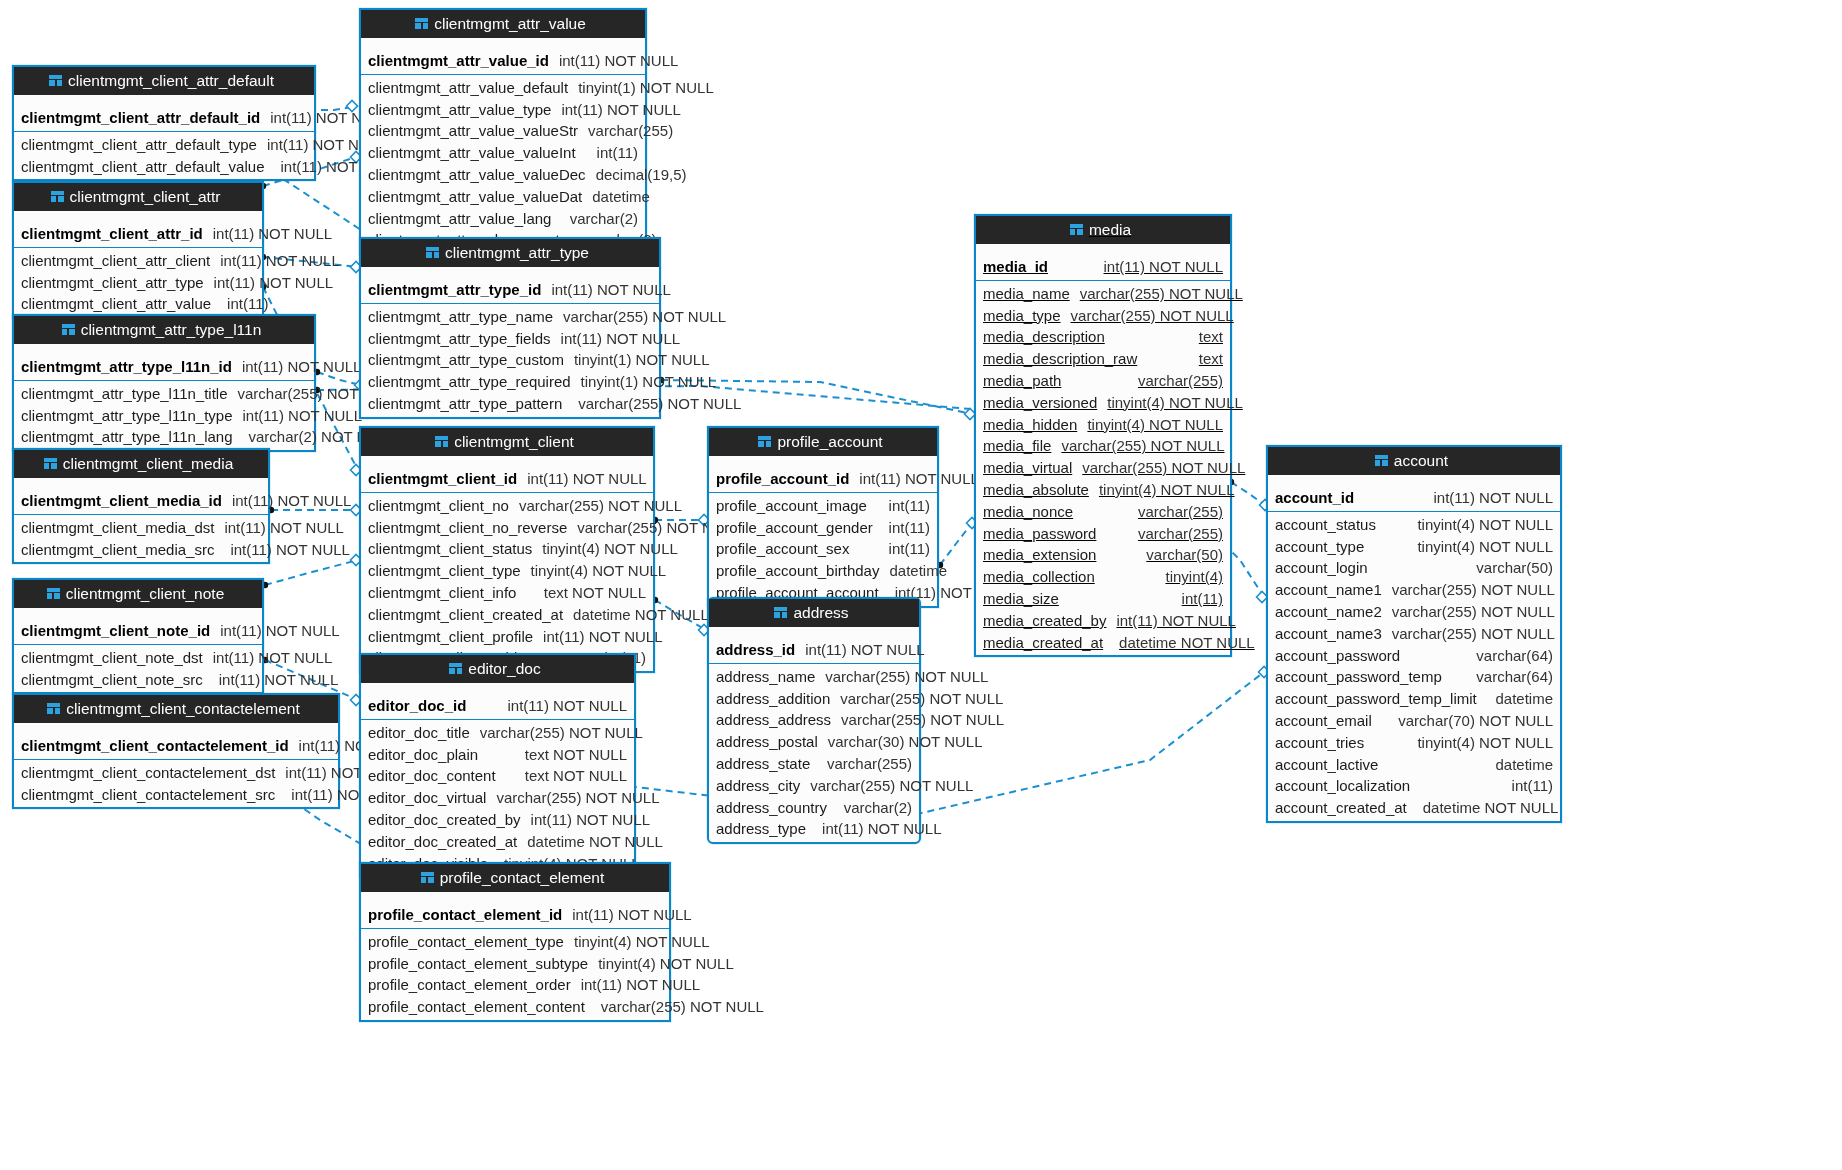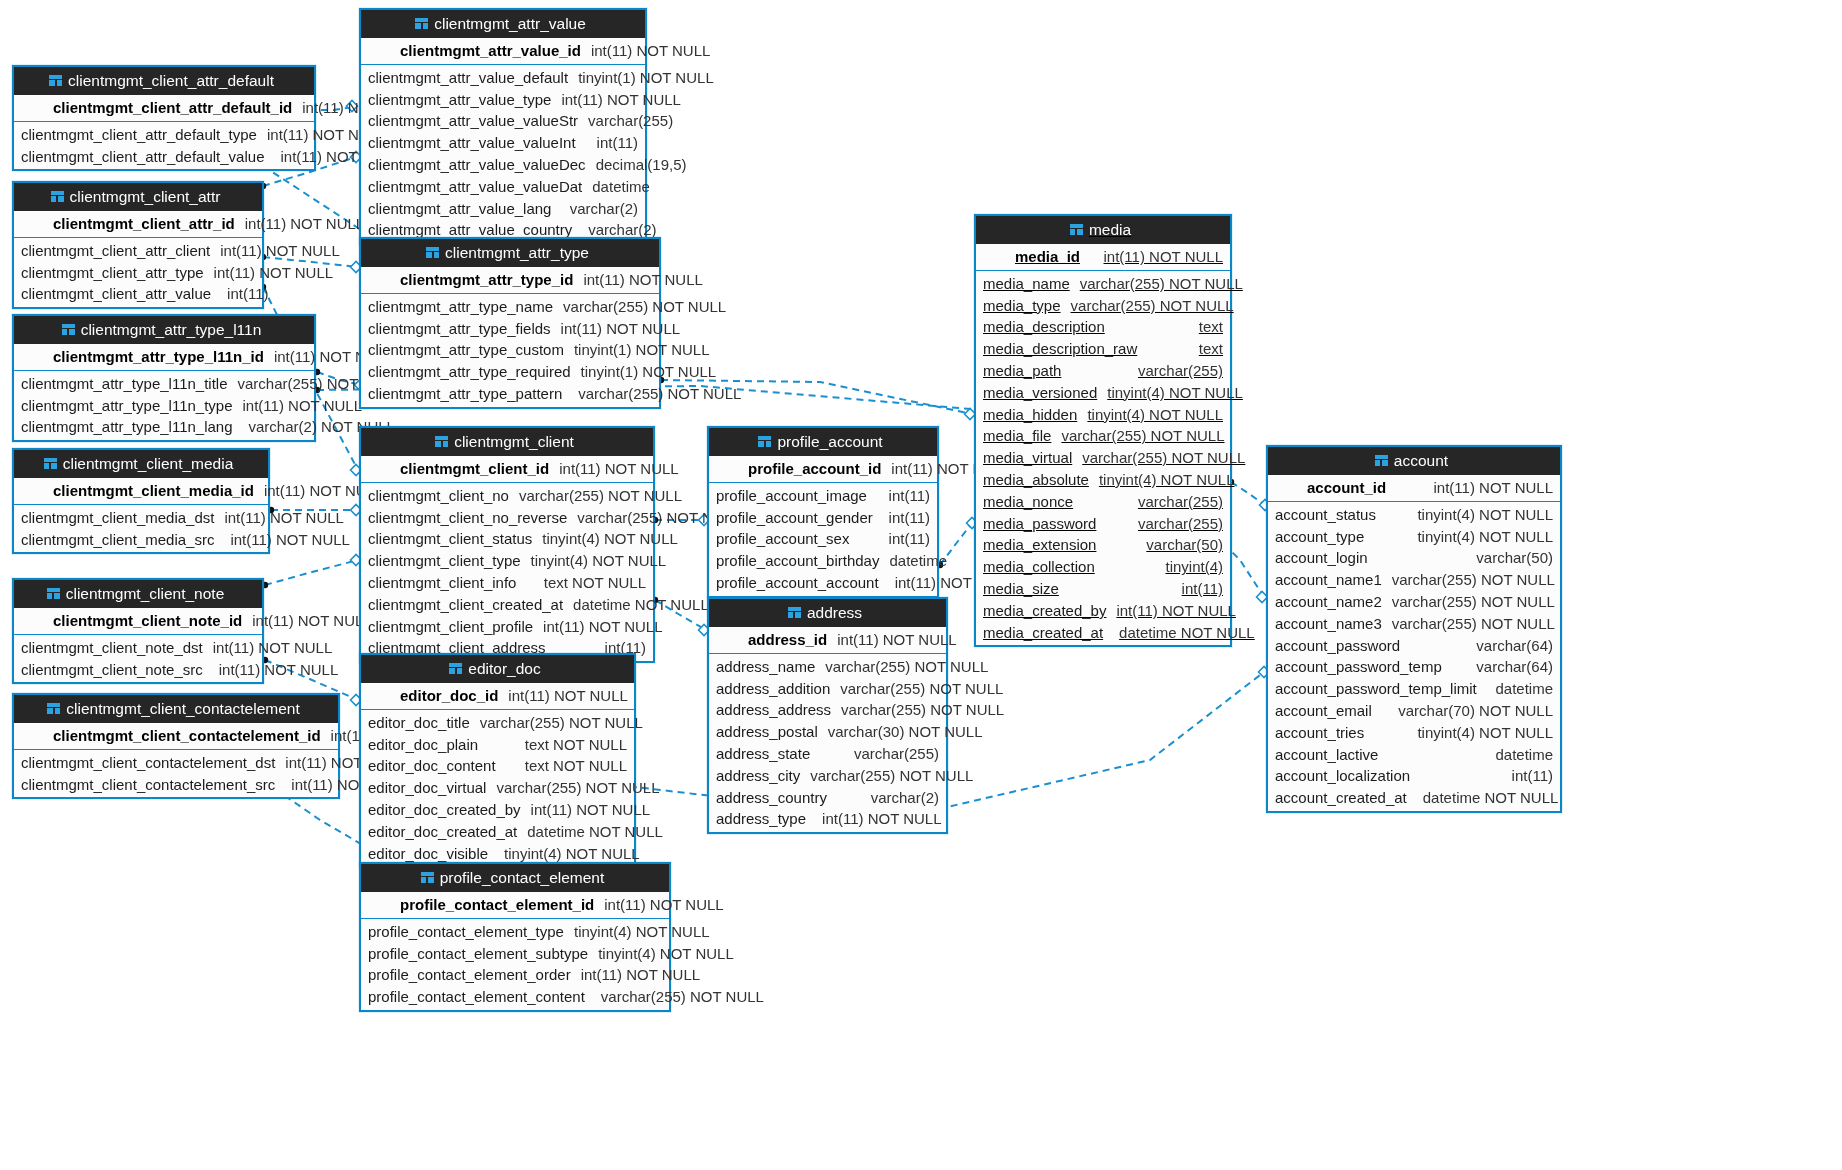--- a/index.html
+++ b/index.html
@@ -79,21 +79,21 @@
     color: #1b1b1b;
     white-space: nowrap;
     line-height: 1.32;
     gap: 10px;
   }
   .row.pk .col-name { font-weight: bold; color: #000; }
   .col-name { text-align: left; }
   .col-type { text-align: right; color: #333; }
   .entity .rows .row:first-child { padding-top: 3px; }
   .entity .rows .row:last-child { padding-bottom: 3px; gap: 16px; }
-  .pk-row .row { padding-top: 3px; padding-bottom: 3px; margin-left: 32px; }
+  .pk-row .row { padding-top: 13px; padding-bottom: 3px; }
 </style>
 </head>
 <body>
 
 <div id="canvas">
 
   <svg id="edges" viewBox="0 0 1842 1170" width="1842" height="1170" xmlns="http://www.w3.org/2000/svg">
       <g>
         <path d="M 309,110 L 334,110 L 358,106" fill="none" stroke="#1a8fd0" stroke-width="2" stroke-dasharray="7 5"></path>
         <circle cx="309" cy="110" r="3.2" fill="#111111"></circle>
@@ -595,21 +595,21 @@
           <div class="row">
             <span class="col-name">profile_account_birthday</span>
             <span class="col-type">datetime</span>
           </div>
           <div class="row">
             <span class="col-name">profile_account_account</span>
             <span class="col-type">int(11) NOT NULL</span>
           </div>
         </div>
       </div>
-      <div class="entity" style="left: 707px; top: 597px; width: 241px;">
+      <div class="entity" style="left: 707px; top: 597px; width: 214px; border-radius: 6px;">
         <div class="entity-header">
           <span class="tbl-icon">
             <i class="r1"></i>
             <i class="r2"></i>
             <i class="r3"></i>
           </span>
           <span>address</span>
         </div>
         <div class="pk-row">
           <div class="row pk">

